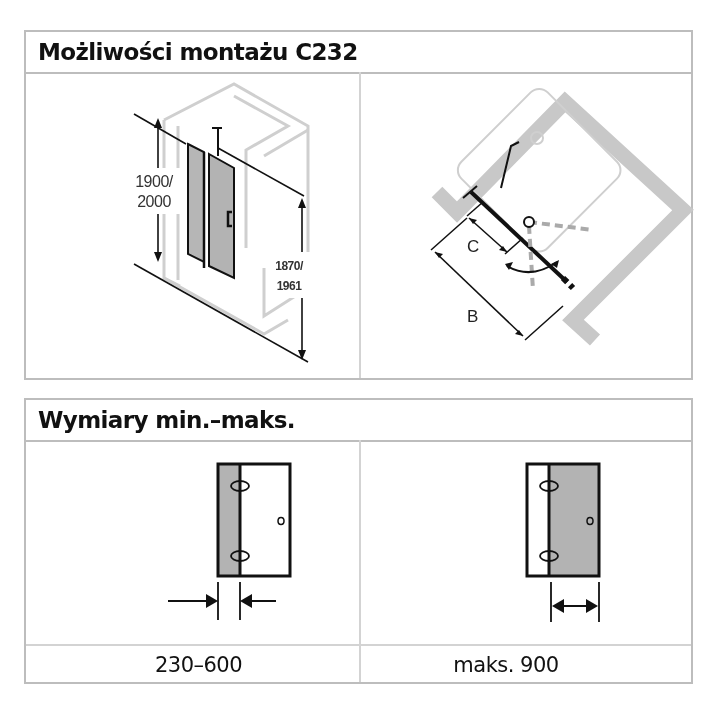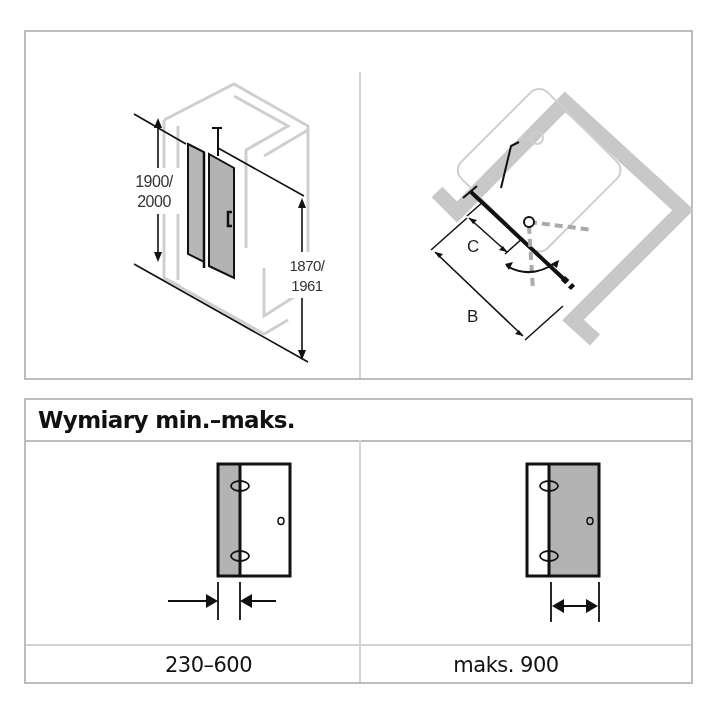--- a/index.html
+++ b/index.html
@@ -10,20 +10,21 @@
   .vdiv{position:absolute;width:2px;background:#d3d3d3;}
   .hdiv{position:absolute;height:2px;background:#d3d3d3;}
   svg{position:absolute;left:0;top:0;}
   .lbl{font-family:"Liberation Sans",sans-serif;fill:#222;}
   .val{position:absolute;font-family:"DejaVu Sans",sans-serif;font-size:21px;color:#111;text-align:center;letter-spacing:-0.5px;}
 </style>
 </head>
 <body>
 
 <div class="panel" style="top:30px;height:350px;">
+  <div class="title">Możliwości montażu C232</div>
   <div class="vdiv" style="left:333px;top:40px;height:306px;"></div>
 
   <div class="cell" style="left:0;top:40px;width:333px;height:306px;">
     <svg width="333" height="306" viewBox="0 0 333 306">
 
       <g fill="none" stroke="#cfcfcf" stroke-width="3">
         <path d="M102 48 L172 12 L246 54 L246 216 L202 244 L202 196"></path>
         <path d="M102 48 L102 206 L118 214"></path>
         <path d="M116 54 L116 208"></path>
         <path d="M172 24 L226 54 L184 78 L184 176"></path>
@@ -52,21 +53,21 @@
         <polygon points="240,126 236,136 244,136"></polygon>
         <polygon points="240,288 236,278 244,278"></polygon>
       </g>
       <rect x="66" y="96" width="54" height="46" fill="#fff"></rect>
       <rect x="212" y="180" width="56" height="46" fill="#fff"></rect>
     </svg>
     <div class="val" style="left:60px;top:100px;width:64px;font-family:'Liberation Sans',sans-serif;font-size:16px;line-height:20px;color:#333;">
       <div>1900/</div>
       <div>2000</div>
     </div>
-    <div class="val" style="left:212px;top:184px;width:66px;font-family:'Liberation Sans',sans-serif;font-size:15px;line-height:20px;color:#333;">
+    <div class="val" style="left:194px;top:184px;width:66px;font-family:'Liberation Sans',sans-serif;font-size:12px;line-height:20px;color:#333;font-weight:bold;">
       <div>1870/</div>
       <div>1961</div>
     </div>
   </div>
 
   <div class="cell" style="left:335px;top:40px;width:330px;height:306px;">
     <svg width="330" height="306" viewBox="0 0 330 306">
 
       <g fill="none" stroke="#c8c8c8" stroke-width="15" stroke-linejoin="miter">
         <polyline points="40,120 60,140 168,30 286,138 176,248 198,268"></polyline>
@@ -143,15 +144,15 @@
       <ellipse cx="152" cy="116" rx="9" ry="5" fill="none" stroke="#111" stroke-width="1.8"></ellipse>
       <ellipse cx="193" cy="81" rx="3" ry="3.5" fill="none" stroke="#111" stroke-width="1.5"></ellipse>
       <line x1="154" y1="142" x2="154" y2="182" stroke="#111" stroke-width="1.8"></line>
       <line x1="202" y1="142" x2="202" y2="182" stroke="#111" stroke-width="1.8"></line>
       <line x1="164" y1="166" x2="192" y2="166" stroke="#111" stroke-width="2"></line>
       <polygon points="155,166 167,159 167,173" fill="#111"></polygon>
       <polygon points="201,166 189,159 189,173" fill="#111"></polygon>
     </svg>
   </div>
 
-  <div class="val" style="left:16px;top:250px;width:333px;line-height:30px;">230–600</div>
+  <div class="val" style="left:6px;top:250px;width:333px;line-height:30px;">230–600</div>
   <div class="val" style="left:315px;top:250px;width:330px;line-height:30px;">maks. 900</div>
 </div>
 
 </body></html>

